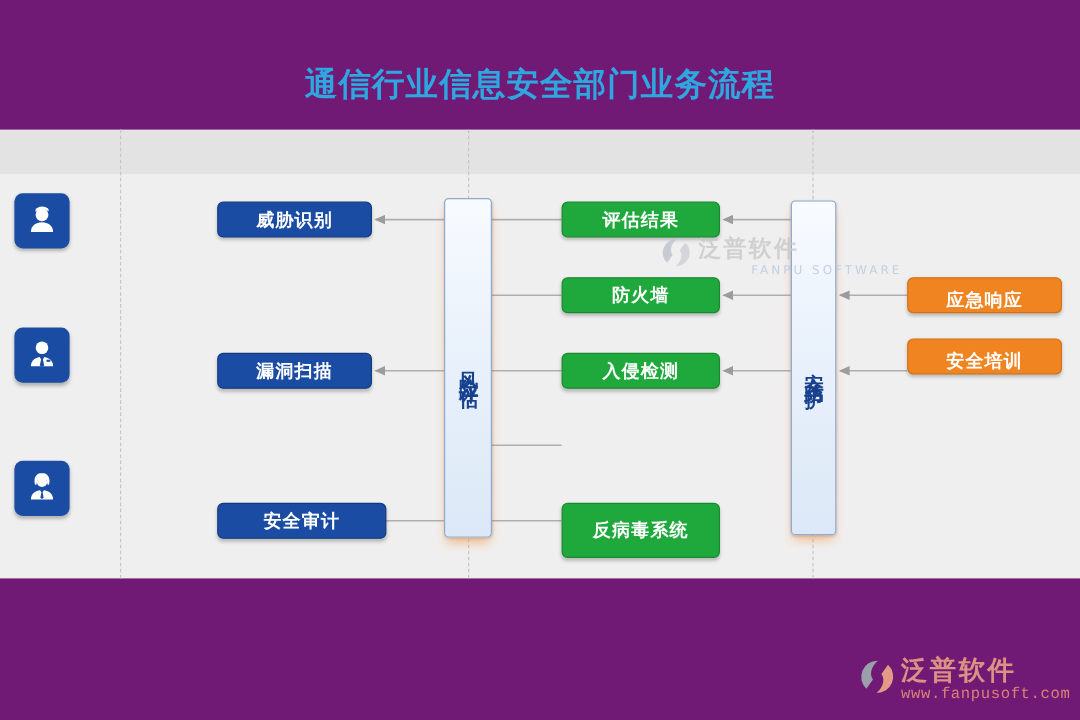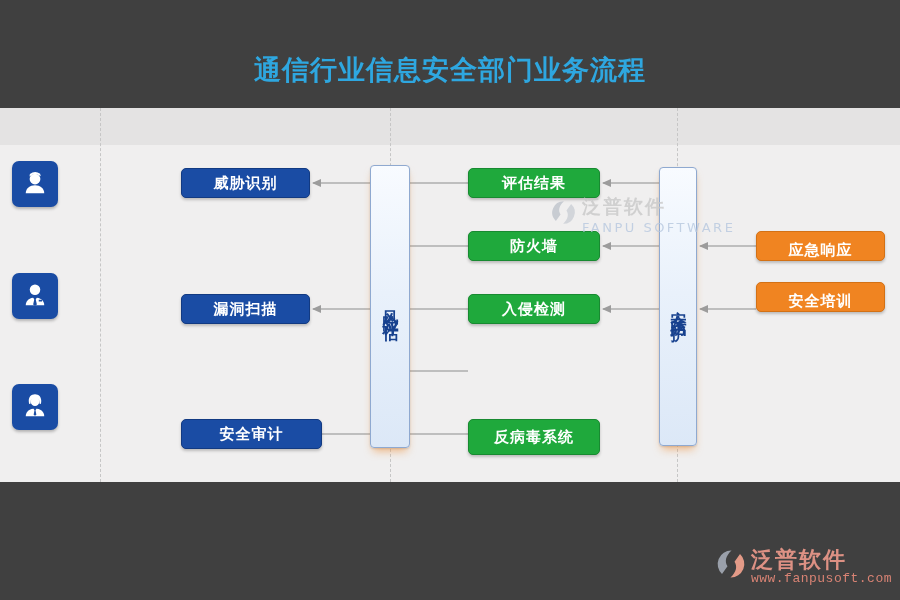--- a/index.html
+++ b/index.html
@@ -1,18 +1,18 @@
 <!DOCTYPE html>
 <html><head>
 <meta charset="utf-8">
 <style>
   * { margin:0; padding:0; box-sizing:border-box; }
   html,body { width:900px; height:600px; background:#ffffff; overflow:hidden;
     font-family:"DejaVu Sans","Liberation Sans",sans-serif; }
-  .stage { position:relative; width:900px; height:600px; background:#404040;padding-left:46px; }
+  .stage { position:relative; width:900px; height:600px; background:#701a75;padding-left:46px; }
 
   .title { position:absolute; left:0; top:52px; width:900px; text-align:center;
     font-size:27px; font-weight:bold; color:#2EA7E0; letter-spacing:1px; }
 
   .lane-band { position:absolute; left:0; top:108px; width:900px; height:37px; background:#E4E3E3; z-index:0; }
   .lane-area { position:absolute; left:0; top:145px; width:900px; height:337px; background:#F0EFEF; z-index:0; }
   .lane-sep  { position:absolute; top:108px; height:374px; width:0; border-left:1px dashed #C6C6C6; z-index:1; }
 
   .wires { position:absolute; left:0; top:0; z-index:2; pointer-events:none; }
 
@@ -30,21 +30,21 @@
   .vbox-label { writing-mode:vertical-rl; text-orientation:upright;
     color:#17418F; font-weight:bold; font-size:16px; letter-spacing:5px; }
 
   .role { position:absolute; left:12px; width:46px; height:46px; background:#1A4CA4;
     border-radius:7px; z-index:3; display:flex; align-items:center; justify-content:center;
     box-shadow:0 2px 3px rgba(0,0,0,.25); }
 
   .wm { position:absolute; left:550px; top:194px; z-index:4; display:flex; align-items:center; gap:5px; opacity:.8; }
   .wm-text { display:flex; flex-direction:column; }
   .wm-brand { font-size:19px; font-weight:bold; color:#C9C9C9; letter-spacing:2px; }
-  .wm-sub { font-size:13px; color:#B7C8DF; letter-spacing:2.5px; }
+  .wm-sub { font-size:10px; color:#B7C8DF; letter-spacing:2.5px;margin-left:44px; }
 
   .footer-logo { position:absolute; right:8px; top:548px; z-index:4; display:flex; align-items:flex-start; gap:4px; }
   .fl-text { display:flex; flex-direction:column; align-items:flex-start; }
   .fl-brand { font-size:22px; font-weight:bold; color:#DD9184; letter-spacing:2px; line-height:1.05; }
   .fl-url { font-size:13px; color:#D98374; letter-spacing:.5px; font-family:Liberation Mono, monospace; }
 </style>
 </head>
 <body>
 
 <div class="stage">
@@ -131,21 +131,21 @@
 
   <div class="node node-green" style="left:468px; top:231px; width:132px; height:30px">
     <span>防火墙</span>
   </div>
   <div class="node node-green" style="left:468px; top:168px; width:132px; height:30px">
     <span>评估结果</span>
   </div>
   <div class="node node-green" style="left:468px; top:294px; width:132px; height:30px">
     <span>入侵检测</span>
   </div>
-  <div class="node node-green" style="left:468px; top:419px; width:132px; height:36px">
+  <div class="node node-green" style="left:468px; top:419px; width:132px; height:46px">
     <span>反病毒系统</span>
   </div>
 
   <div class="node node-orange" style="left:756px; top:231px; width:129px; height:30px">
     <span>应急响应</span>
   </div>
   <div class="node node-orange" style="left:756px; top:282px; width:129px; height:30px">
     <span>安全培训</span>
   </div>
 

